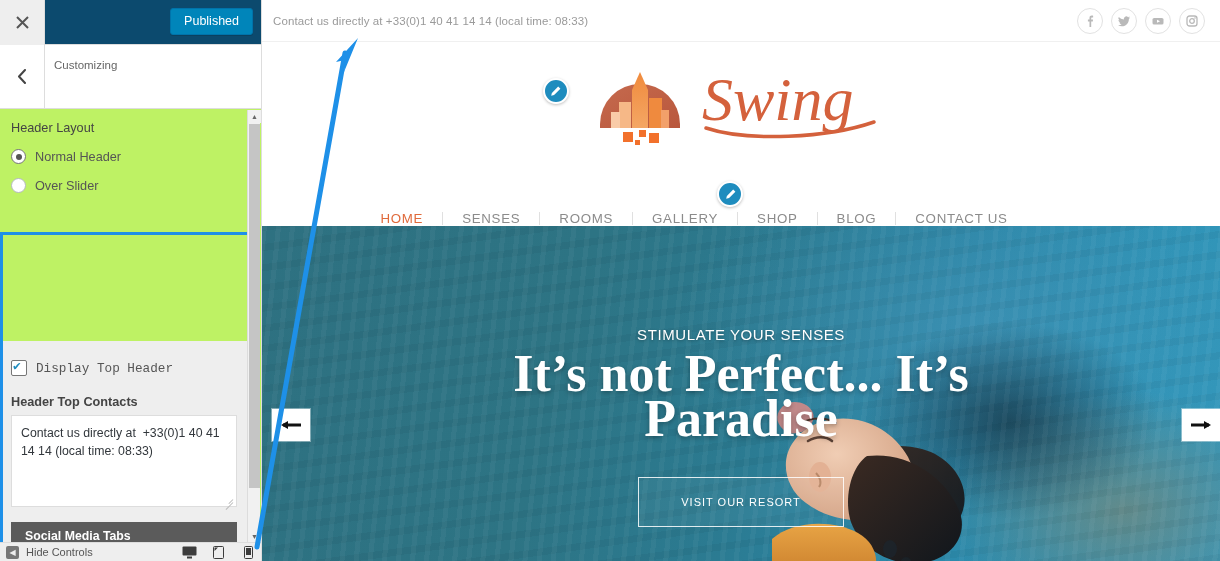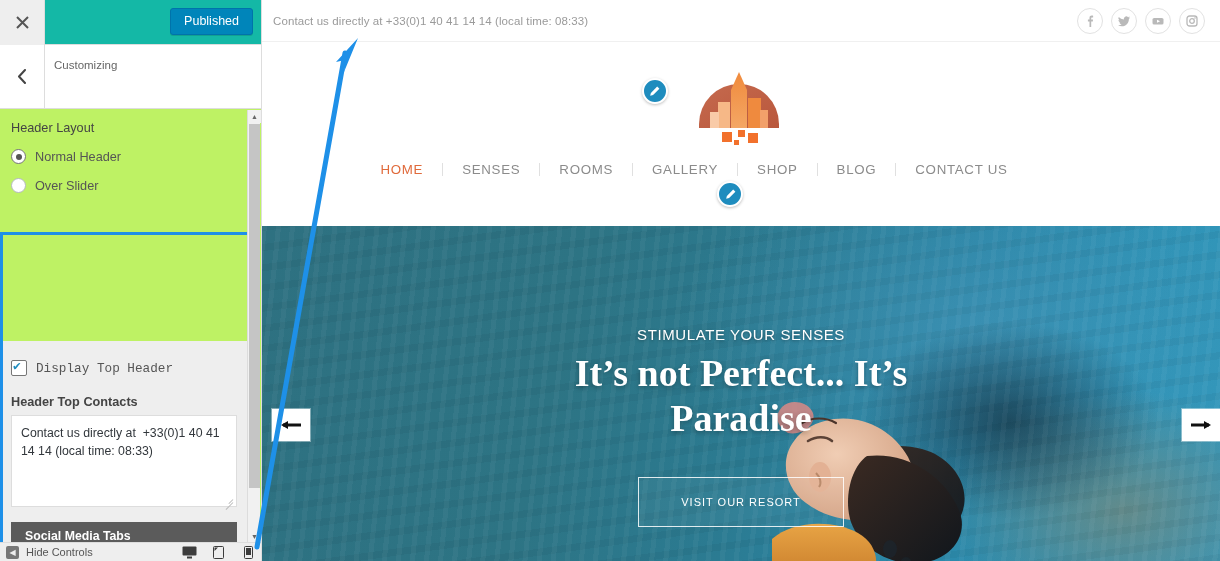--- a/index.html
+++ b/index.html
@@ -15,21 +15,21 @@
   #customizer {
     position: absolute; left: 0; top: 0;
     width: 262px; height: 561px;
     background: #eeeeee;
     border-right: 1px solid #dddddd;
     overflow: hidden;
   }
   .cz-topbar {
     position: relative;
     height: 45px; width: 262px;
-    background: #14b8a6;
+    background: #0c4a6e;
     border-bottom: 1px solid #dddddd;
     display: flex; align-items: center;
   }
   .cz-close {
     width: 45px; height: 45px;
     display: flex; align-items: center; justify-content: center;
     background: #eeeeee;
     border-right: 1px solid #dddddd;
     color: #555; font-size: 17px; line-height: 1;
     cursor: pointer;
@@ -221,21 +221,21 @@
     background: #fff;
     display: flex; align-items: center; justify-content: center;
     position: relative;
   }
   .logo-inner { display: flex; align-items: center; gap: 8px; position: relative; }
   .logo-mark { width: 95px; height: 88px; position: relative; }
   .logo-word { height: 80px; }
 
   .nav-bar {
     height: 64px; width: 864px; background: #fff;
-    display: flex; align-items: flex-start; justify-content: center;
+    display: flex; align-items: flex-end; justify-content: center;
     position: relative;
   }
   .nav-list { display: flex; align-items: center; }
   .nav-item {
     font-size: 13.3px; letter-spacing: .7px;
     color: #8b8b8b; padding: 0 19px; cursor: pointer;
     white-space: nowrap;
   }
   .nav-item.active { color: #e06a3b; }
   .nav-sep { width: 1px; height: 13px; background: #e0e0e0; }
@@ -271,21 +271,21 @@
     display: flex; flex-direction: column; align-items: center;
     padding-top: 100px; z-index: 5;
   }
   .hero-kicker {
     font-size: 15px; letter-spacing: .6px; color: #fff;
     font-weight: 400; text-shadow: 0 1px 3px rgba(0,0,0,.35);
     margin-bottom: 8px;
   }
   .hero-title {
     font-family: "Liberation Serif", serif;
-    font-size: 38px; line-height: 45px; color: #fff;
+    font-size: 52px; line-height: 45px; color: #fff;
     font-weight: 700; text-align: center;
     max-width: 480px;
     text-shadow: 0 2px 5px rgba(0,0,0,.3);
   }
   .hero-btn {
     margin-top: 36px;
     border: 1px solid rgba(255,255,255,.85);
     color: #fff; font-size: 11px; letter-spacing: 1px;
     padding: 18px 42px; cursor: pointer;
     background: rgba(255,255,255,.04);
@@ -479,20 +479,26 @@
             <path d="M5 66 A40 40 0 0 1 85 66 L85 70 L5 70 Z" fill="url(#archg)"></path>
             <path d="M45 14 L53 32 L53 70 L37 70 L37 32 Z" fill="url(#towerg)"></path>
             <rect x="24" y="44" width="12" height="26" fill="#f6b887"></rect>
             <rect x="54" y="40" width="13" height="30" fill="#ef8a3e"></rect>
             <rect x="16" y="54" width="9" height="16" fill="#f9cba8"></rect>
             <rect x="66" y="52" width="8" height="18" fill="#f2a06a"></rect>
             <rect x="28" y="74" width="10" height="10" fill="#f2712c"></rect>
             <rect x="44" y="72" width="7" height="7" fill="#f2712c"></rect>
             <rect x="54" y="75" width="10" height="10" fill="#f2712c"></rect>
             <rect x="40" y="82" width="5" height="5" fill="#f2712c"></rect>
+          </svg>
+        </span>
+        <span class="logo-word">
+          <svg width="190" height="80" viewBox="0 0 190 80" aria-hidden="true">
+            <text x="4" y="58" font-family="Liberation Serif, serif" font-size="62" font-style="italic" fill="#d4613c">Swing</text>
+            <path d="M8 66 C50 80 130 76 176 60" stroke="#d4613c" stroke-width="3.5" fill="none" stroke-linecap="round"></path>
           </svg>
         </span>
       </div>
     </div>
 
     <div class="nav-bar">
       <div class="nav-list">
         <span class="nav-item active">HOME</span>
         <span class="nav-sep"></span>
         <span class="nav-item">SENSES</span>

